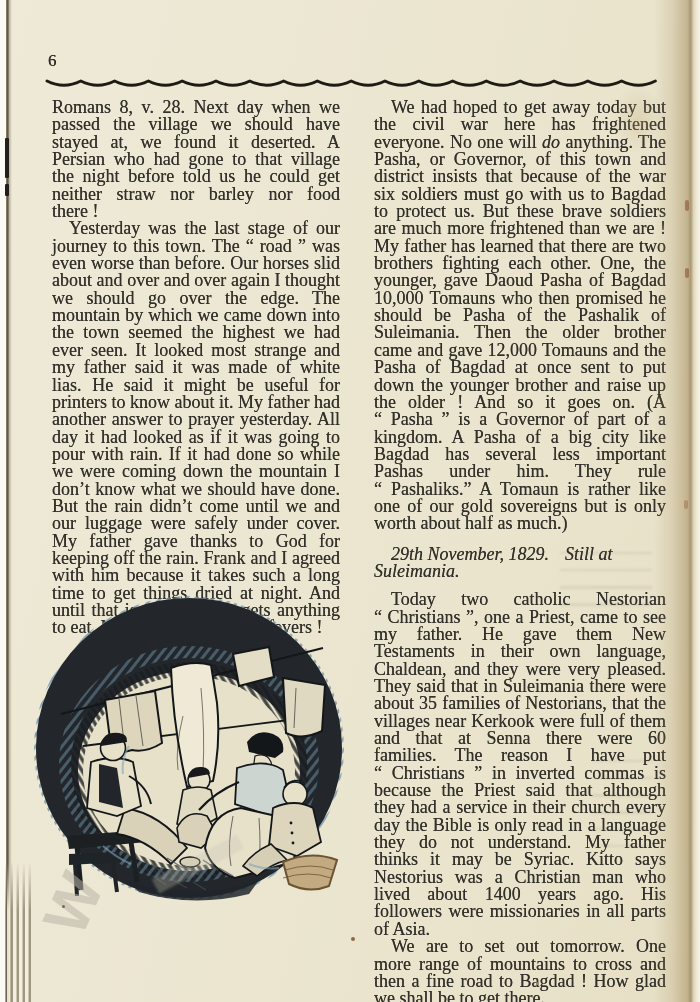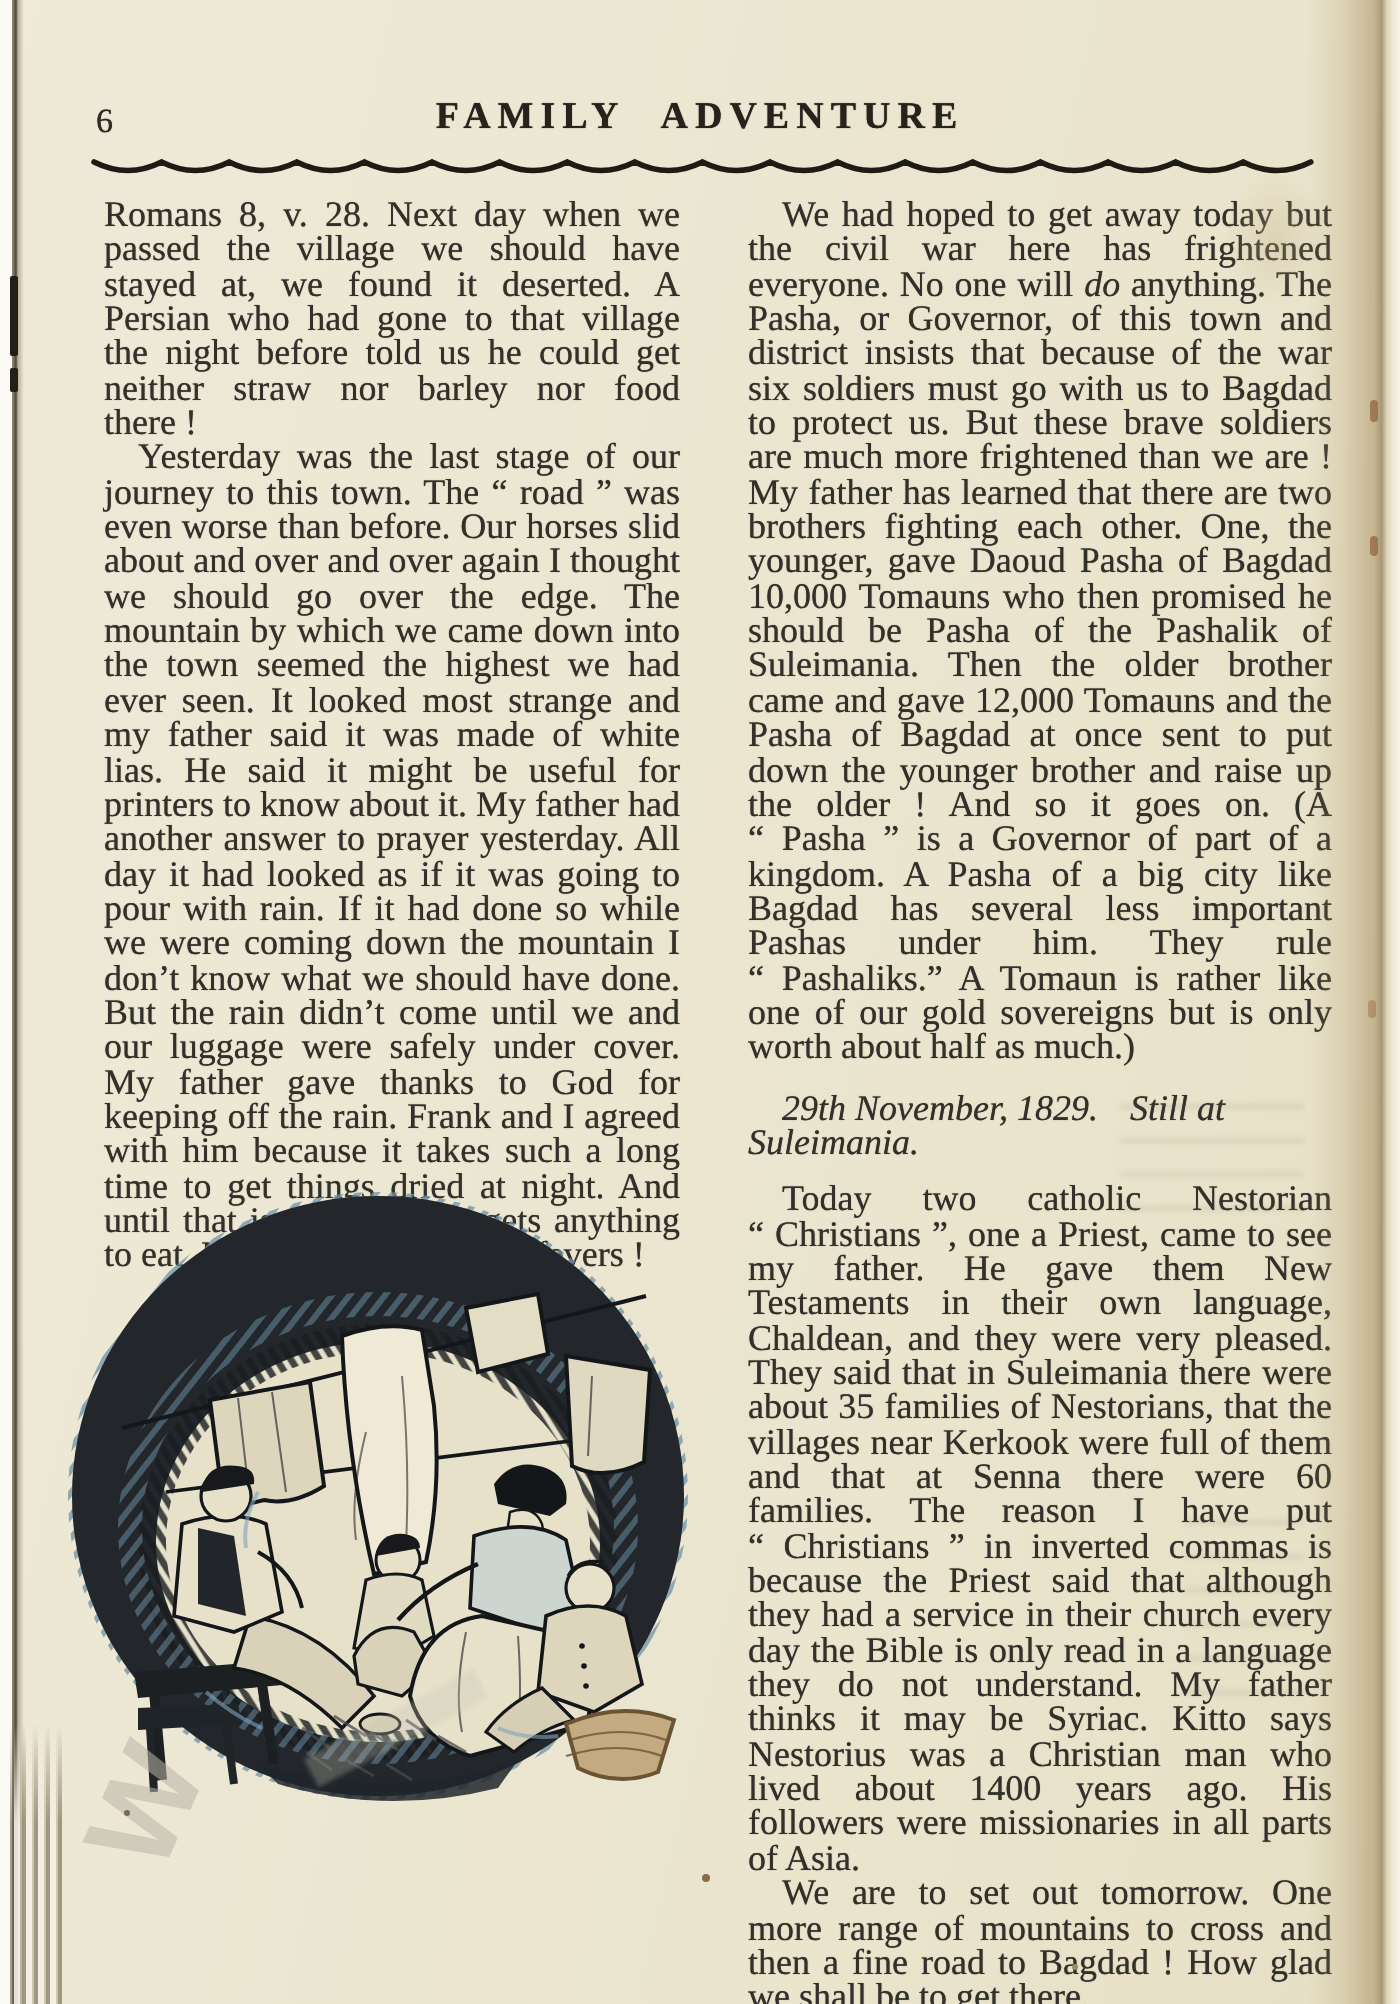--- a/index.html
+++ b/index.html
@@ -89,21 +89,20 @@
     background:repeating-linear-gradient(to bottom,rgba(118,112,92,.13) 0 2.5px,transparent 2.5px 17px);
     filter:blur(1.2px);
   }
 </style>
 </head>
 <body>
 
 <div class="page">
 
   <span class="page-num">6</span>
-  <h1 class="title">FAMILY ADVENTURE</h1>
   <svg class="wavy" width="612" height="14" viewBox="0 0 612 14">
     <path d="M2 4 q16.9 8.5 33.8 0 q16.9 8.5 33.8 0 q16.9 8.5 33.8 0 q16.9 8.5 33.8 0 q16.9 8.5 33.8 0 q16.9 8.5 33.8 0 q16.9 8.5 33.8 0 q16.9 8.5 33.8 0 q16.9 8.5 33.8 0 q16.9 8.5 33.8 0 q16.9 8.5 33.8 0 q16.9 8.5 33.8 0 q16.9 8.5 33.8 0 q16.9 8.5 33.8 0 q16.9 8.5 33.8 0 q16.9 8.5 33.8 0 q16.9 8.5 33.8 0 q16.9 8.5 33.8 0" fill="none" stroke="#1e1b15" stroke-width="2.8" stroke-linecap="round"></path>
   </svg>
 
   <main class="columns">
     <div class="col-left">
       <p class="noindent">Romans 8, v. 28. Next day when we passed the village we should have stayed at, we found it deserted. A Persian who had gone to that village the night before told us he could get neither straw nor barley nor food there&nbsp;!</p>
       <p>Yesterday was the last stage of our journey to this town. The “&nbsp;road&nbsp;” was even worse than before. Our horses slid about and over and over again I thought we should go over the edge. The mountain by which we came down into the town seemed the highest we had ever seen. It looked most strange and my father said it was made of white lias. He said it might be useful for printers to know about it. My father had another answer to prayer yesterday. All day it had looked as if it was going to pour with rain. If it had done so while we were coming down the mountain I don’t know what we should have done. But the rain didn’t come until we and our luggage were safely under cover. My father gave thanks to God for keeping off the rain. Frank and I agreed with him because it takes such a long time to get things dried at night. And until that is done no one gets anything to eat. My mother is afraid of fevers&nbsp;!</p>
     </div>
     <div class="col-right">

